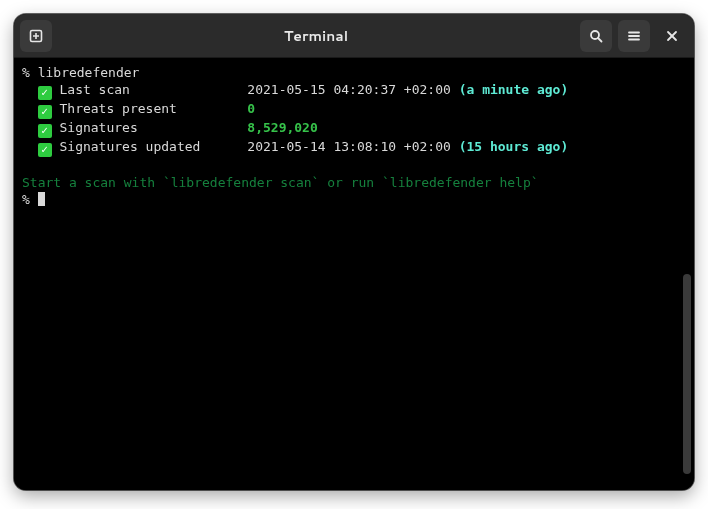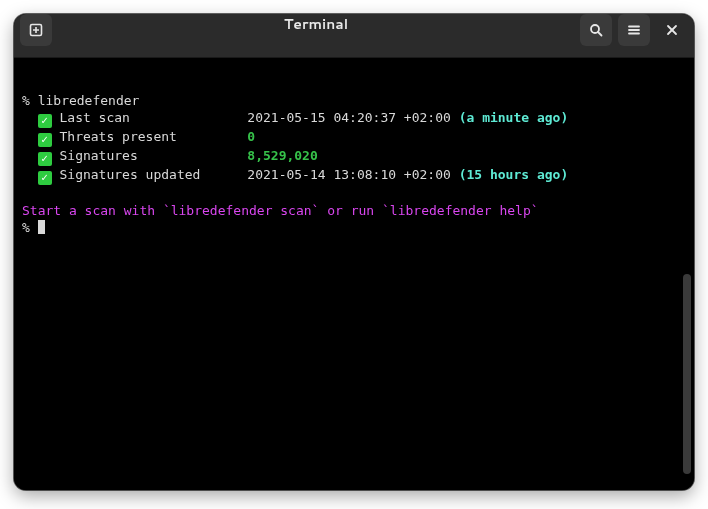--- a/index.html
+++ b/index.html
@@ -16,21 +16,21 @@
     width: 680px; height: 476px;
     background: #000;
     border-radius: 12px;
     box-shadow: 0 6px 18px rgba(0,0,0,0.35), 0 0 0 1px rgba(0,0,0,0.6);
     overflow: hidden;
   }
   .titlebar {
     height: 44px;
     background: #2b2b2b;
     display: flex;
-    align-items: flex-start;
+    align-items: center;
     padding: 0 6px;
     gap: 6px;
     border-bottom: 1px solid #1a1a1a;
   }
   .tb-btn {
     width: 32px; height: 32px;
     border-radius: 6px;
     background: #3a3a3a;
     display: flex; align-items: center; justify-content: center;
     color: #e6e6e6;
@@ -48,24 +48,23 @@
   .tb-right { display: flex; gap: 6px; align-items: center; }
   .term {
     position: absolute;
     left: 0; right: 0; top: 44px; bottom: 0;
     background: #000;
     color: #d9d9d9;
     padding: 6px 8px 6px 8px;
     white-space: pre;
     line-height: 17px;
     overflow: hidden;
-    margin-top: 28px;
   }
   .line { display: block; }
-  .green { color: #d946ef; }
+  .green { color: #15803d; }
   .greenb { color: #36c24a; font-weight: bold; }
   .bold { color: #5eead4; font-weight: bold; }
   .check {
     display: inline-block;
     width: 14px; height: 14px;
     background: #2ecc40;
     color: #fff;
     text-align: center;
     line-height: 14px;
     font-size: 11px;

